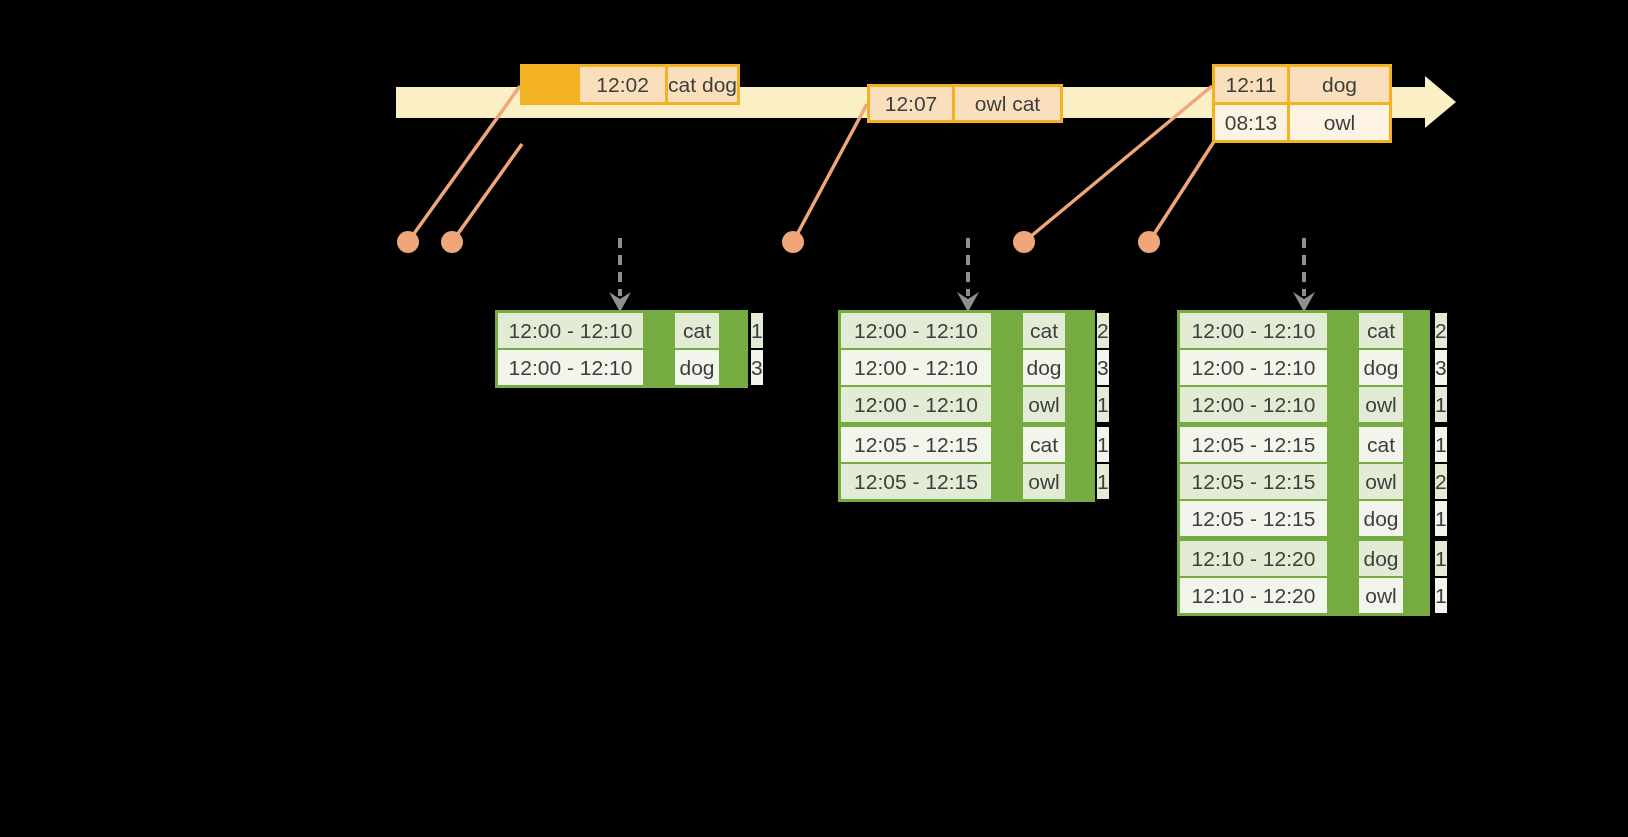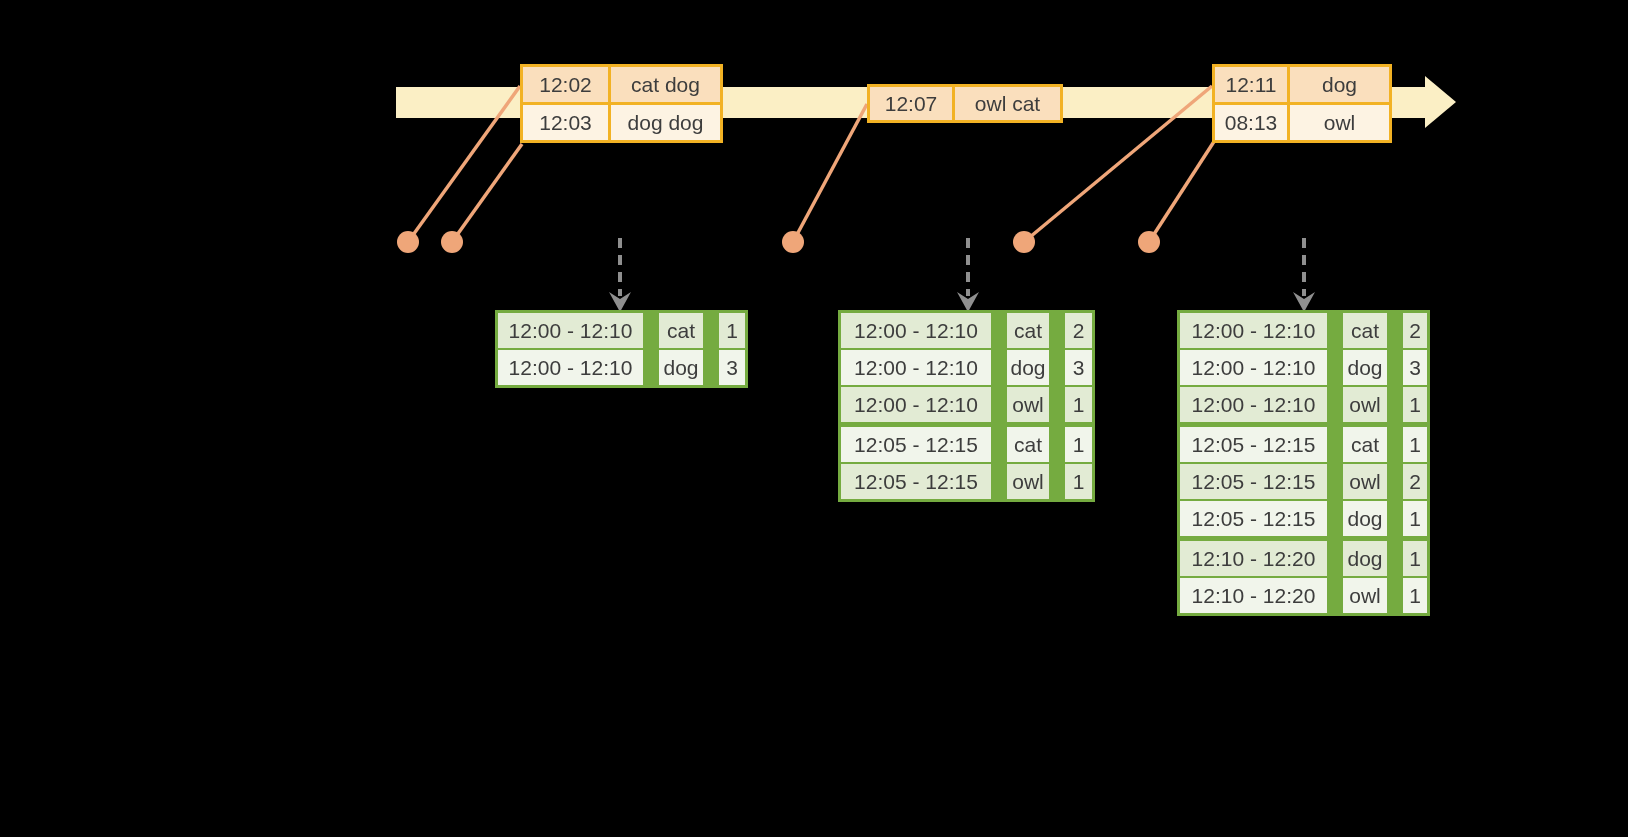--- a/index.html
+++ b/index.html
@@ -37,32 +37,32 @@
   .ev-row{display:grid;height:35px;}
   .ev-row + .ev-row{margin-top:3px;}
   .ev-cell{
     display:flex;align-items:center;justify-content:center;
     font-size:21px;line-height:1;white-space:nowrap;
   }
   .ev-time{grid-column:1;}
   .ev-words{grid-column:2;margin-left:3px;}
   .ev-row.peach .ev-cell{background:var(--peach);}
   .ev-row.cream .ev-cell{background:var(--cream);}
-  #event-1{left:520px;top:64px;width:203px;}
+  #event-1{left:520px;top:64px;width:220px;align-items:flex-end;}
   #event-1 .ev-row{grid-template-columns:85px 1fr;}
   #event-2{left:867px;top:84px;width:196px;}
   #event-2 .ev-row{grid-template-columns:82px 1fr;height:33px;}
   #event-3{left:1212px;top:64px;width:180px;}
   #event-3 .ev-row{grid-template-columns:72px 1fr;text-align:right;}
   
   .rtable{
     position:absolute;top:310px;border:3px solid var(--green);box-sizing:border-box;
     display:flex;flex-direction:column;background:var(--green);
   }
-  .rrow{display:grid;height:35px;}
+  .rrow{display:grid;height:35px;gap:16px;}
   .rrow + .rrow{margin-top:2px;}
   .rrow.group-start{margin-top:5px;}
   .rcell{
     display:flex;align-items:center;justify-content:center;
     font-size:21px;line-height:1;white-space:nowrap;background:var(--lightgreen);
   }
   .rrow:nth-child(odd) .rcell{background:var(--sage);}
   .rcell + .rcell{margin-left:16px;}
   #rtable-1{left:495px;width:253px;}
   #rtable-1 .rrow{grid-template-columns:145px 60px 1fr;}
@@ -105,24 +105,20 @@
       <line x1="1304" y1="238" x2="1304" y2="296" stroke="#8F8F8F" stroke-width="4" stroke-dasharray="10 7"></line>
       <polygon points="1293,292 1304,312 1315,292 1304,299" fill="#8F8F8F"></polygon>
     </g>
   </svg>
 
   <div class="event-box" id="event-1">
     <div class="ev-row peach">
       <div class="ev-cell ev-time">12:02</div>
       <div class="ev-cell ev-words">cat dog</div>
     </div>
-    <div class="ev-row cream">
-      <div class="ev-cell ev-time">12:03</div>
-      <div class="ev-cell ev-words">dog dog</div>
-    </div>
   </div>
 
   <div class="event-box" id="event-2">
     <div class="ev-row peach">
       <div class="ev-cell ev-time">12:07</div>
       <div class="ev-cell ev-words">owl cat</div>
     </div>
   </div>
 
   <div class="event-box" id="event-3">

